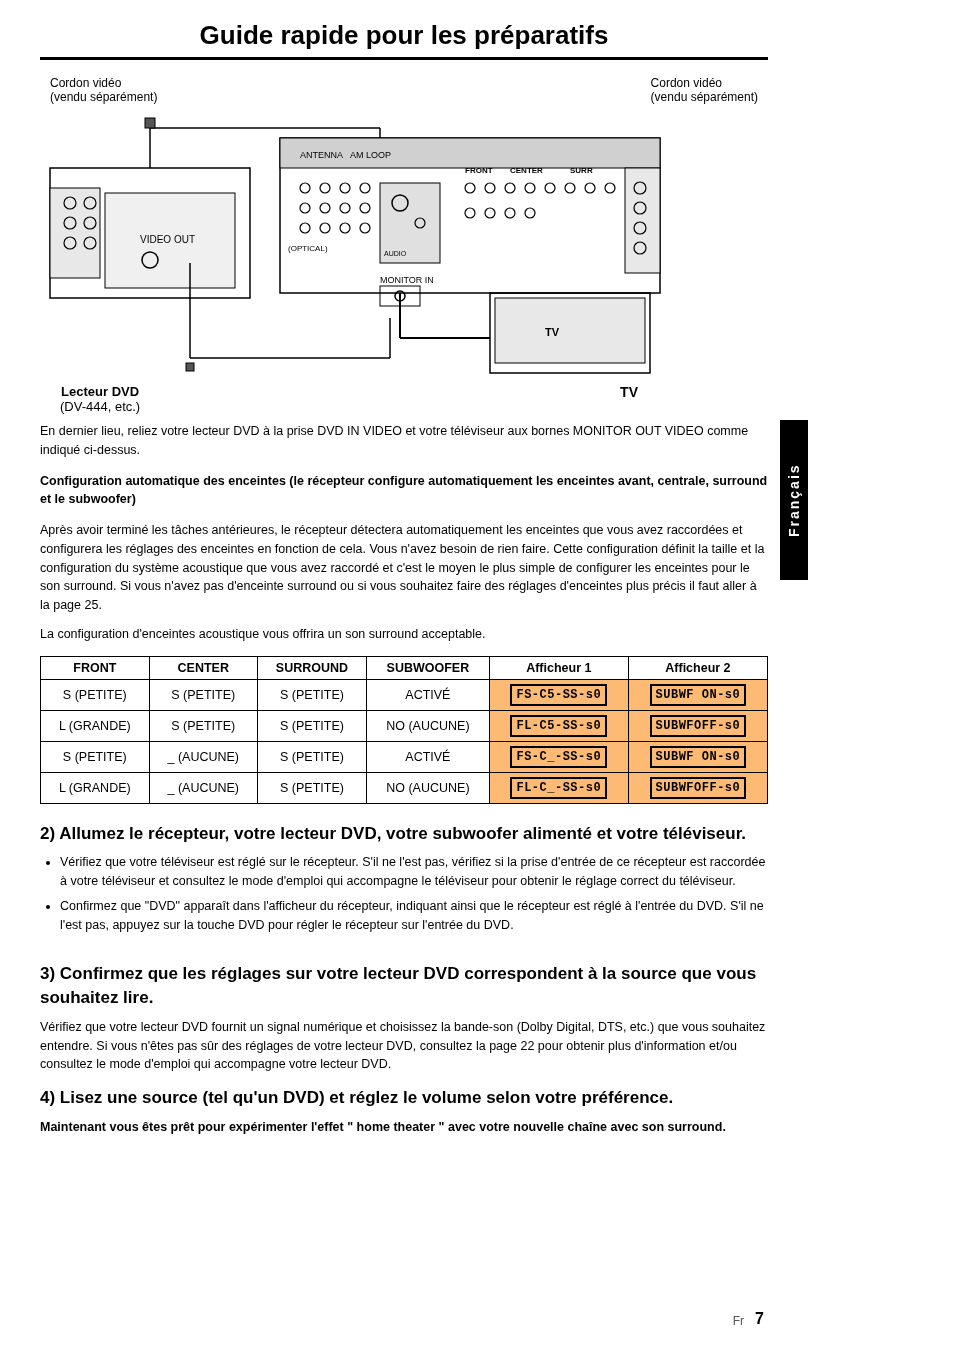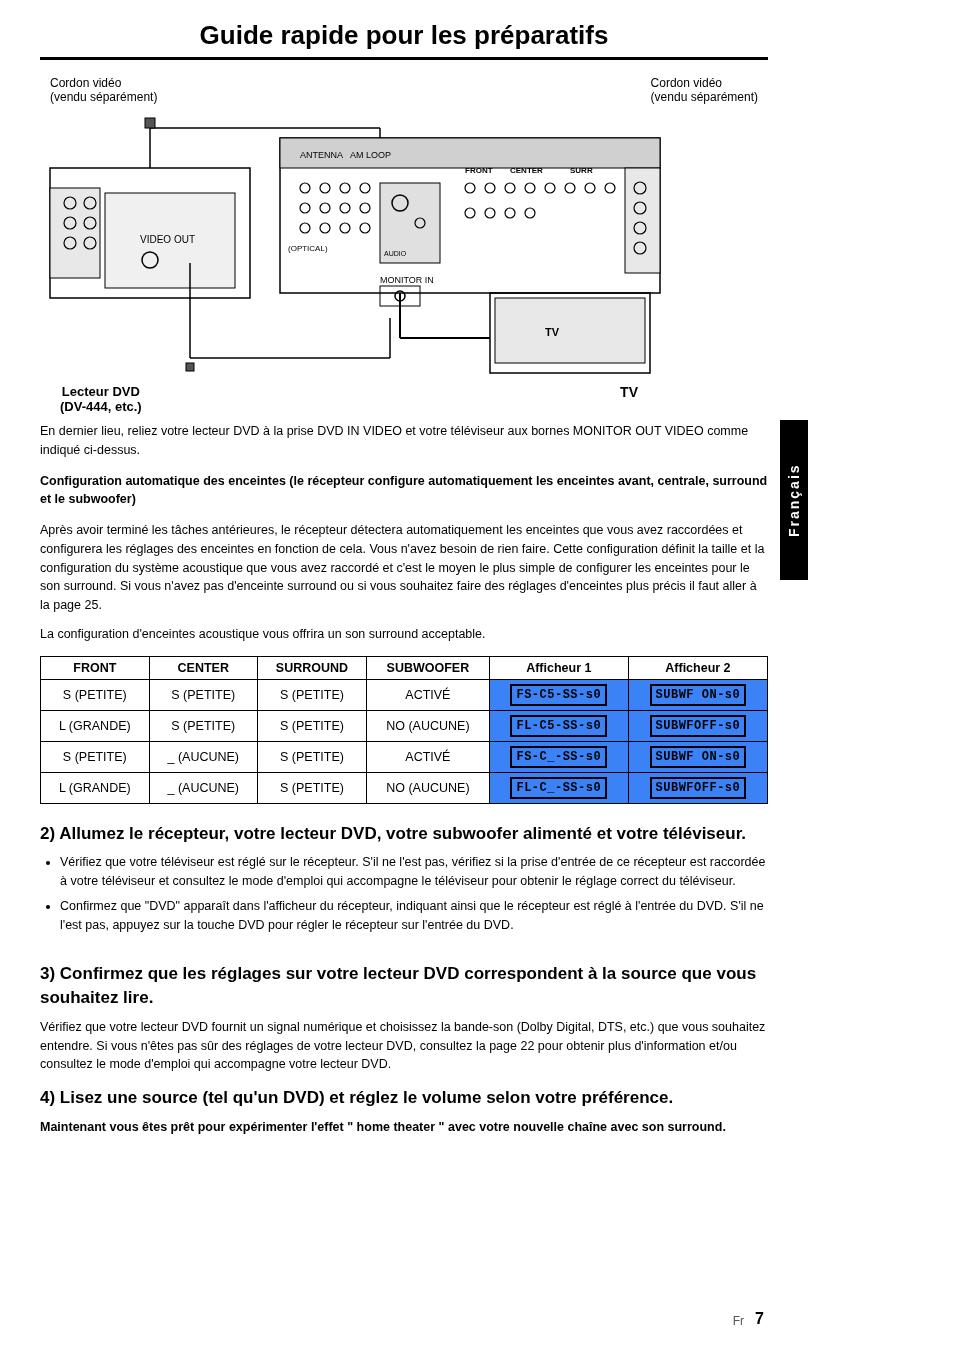--- a/index.html
+++ b/index.html
@@ -44,21 +44,21 @@
     
     .device-labels {
       display: flex;
       justify-content: space-between;
       padding: 0 10px;
       margin-top: 6px;
     }
 
     .device-label-left {
       font-size: 13px;
-      font-weight: bold;
+      font-weight: normal;
       text-align: center;
       margin-left: 10px;
     }
 
     .device-label-right {
       font-size: 14px;
       font-weight: bold;
       margin-right: 120px;
     }
 
@@ -107,21 +107,21 @@
     .speaker-table th {
       background: #fff;
       font-weight: bold;
     }
 
     .display-cell {
       font-family: monospace;
       font-size: 13px;
       letter-spacing: 1px;
       font-weight: bold;
-      background: #3b82f6;
+      background: #fdba74;
     }
 
     .display-bordered {
       border: 2px solid #000;
       padding: 2px 4px;
       display: inline-block;
       font-family: 'Courier New', monospace;
       font-size: 12px;
       font-weight: bold;
       letter-spacing: 0.5px;

